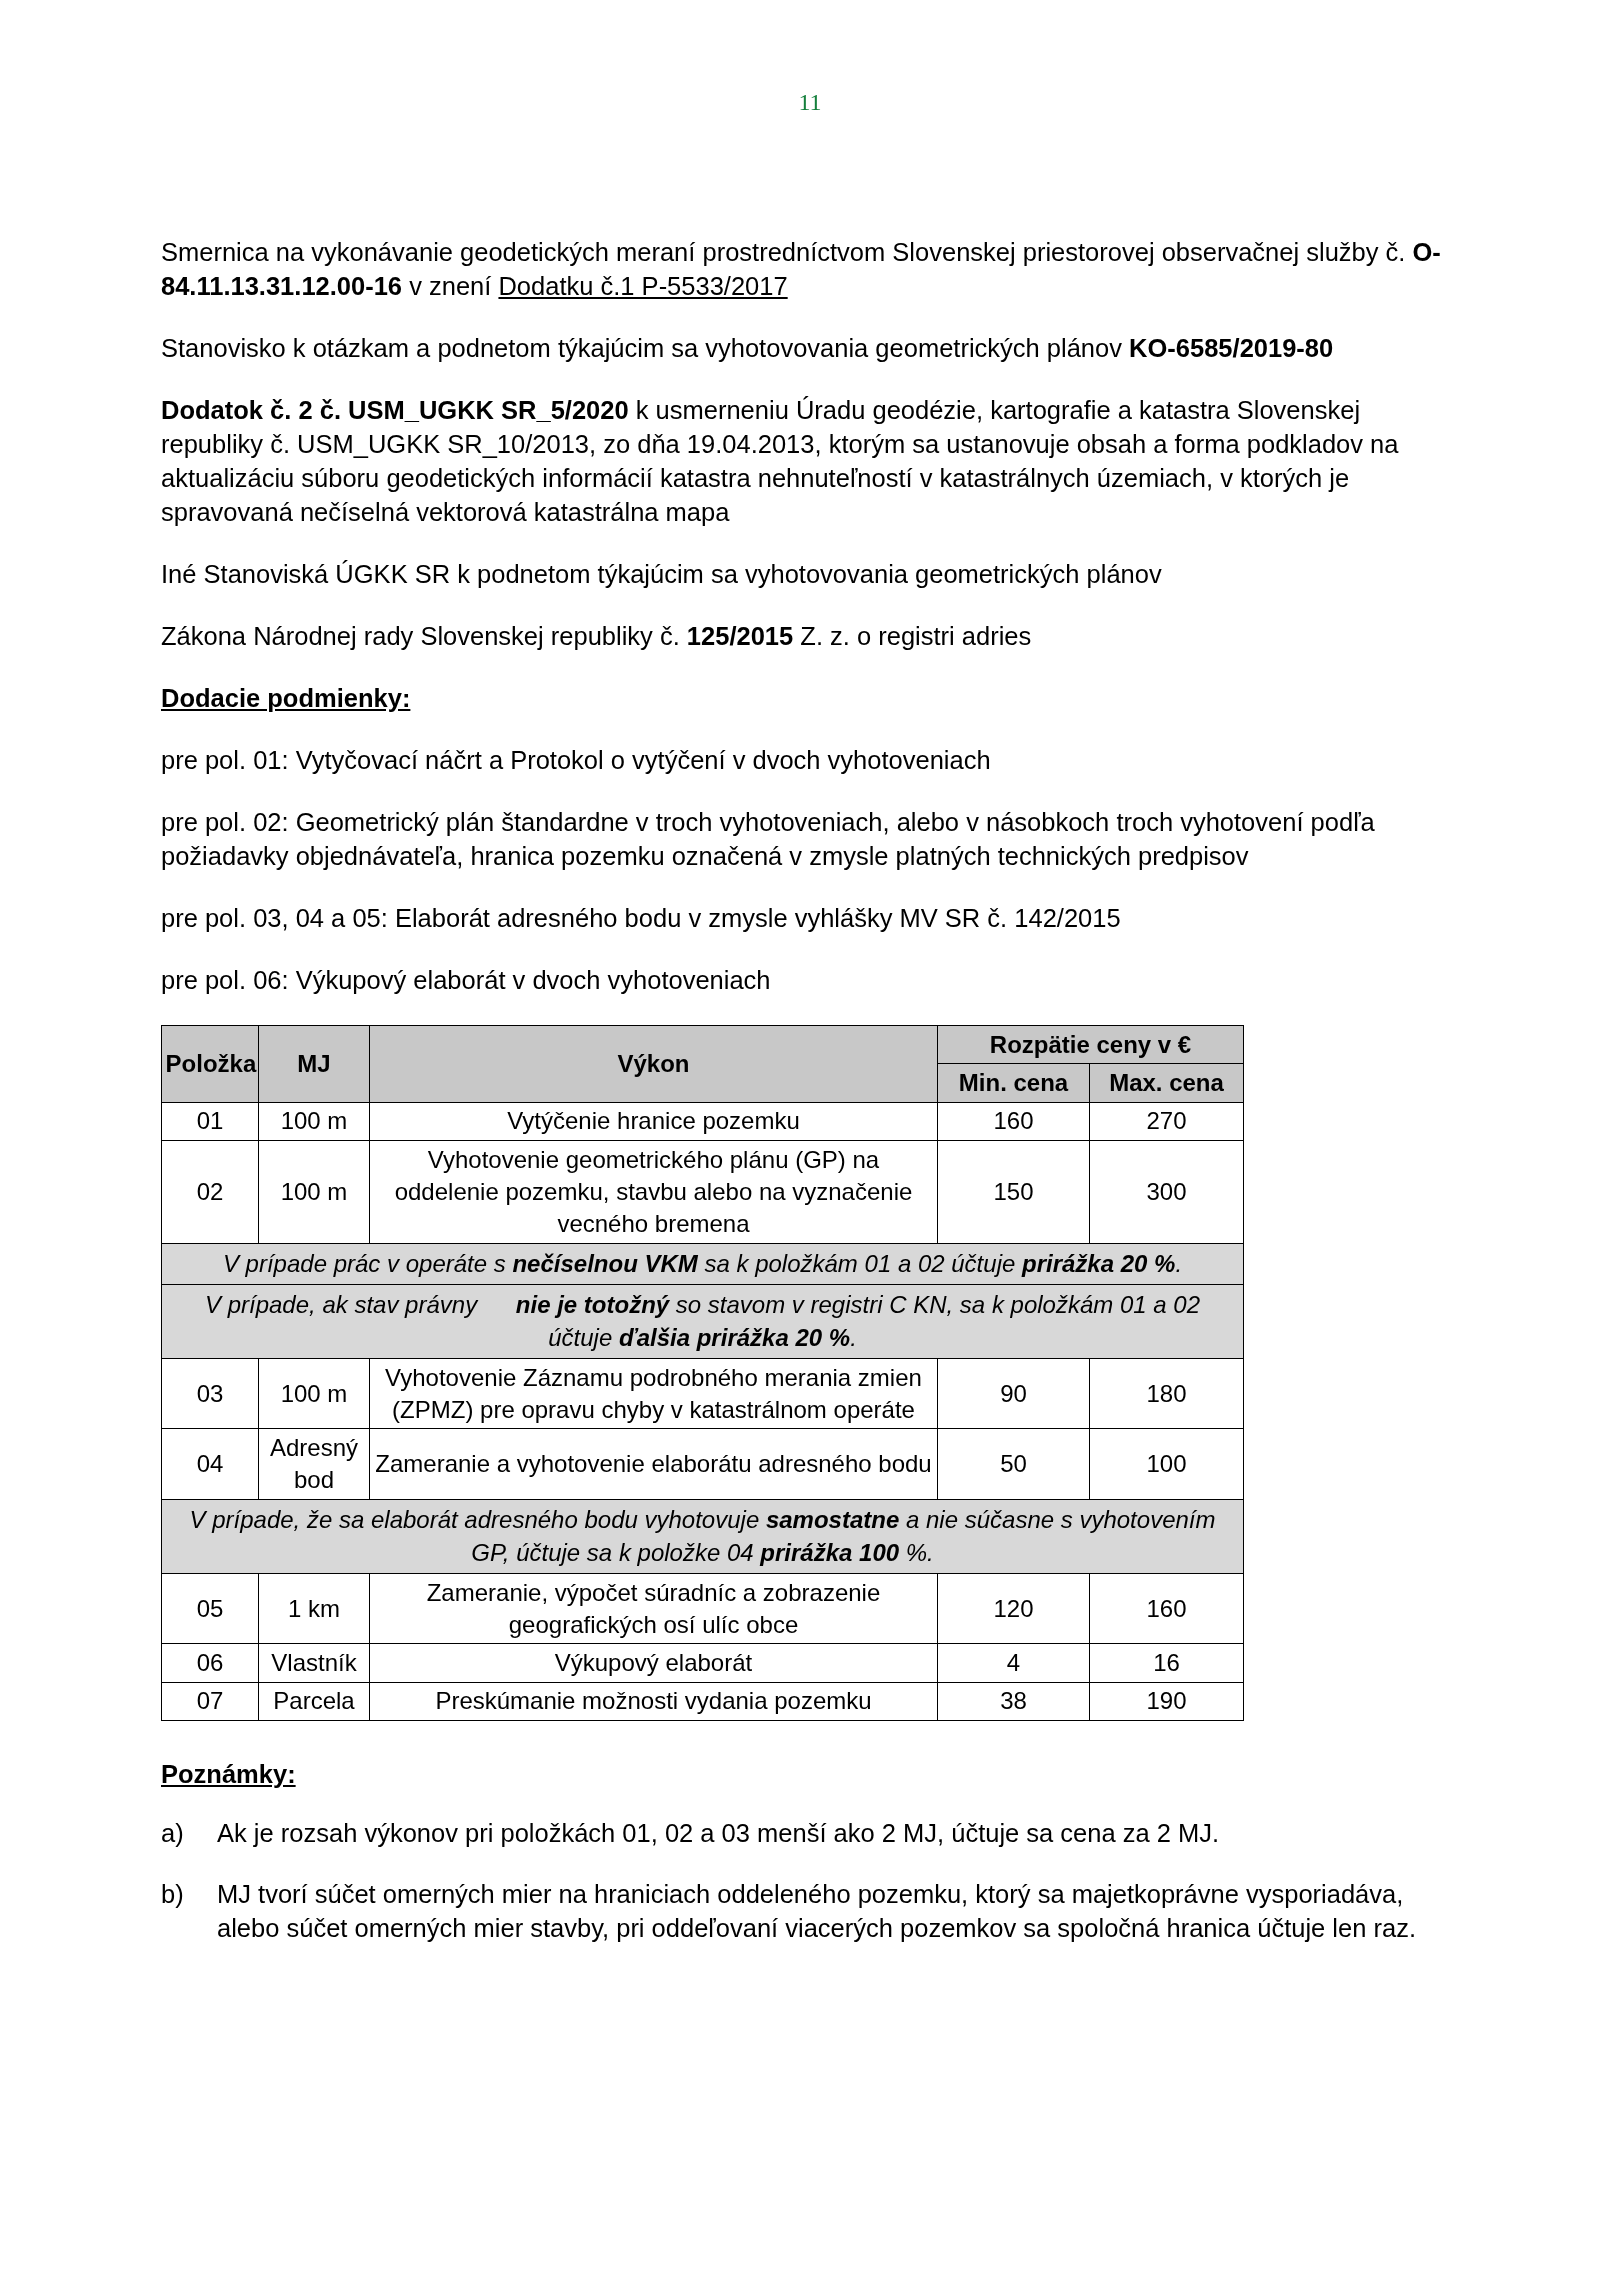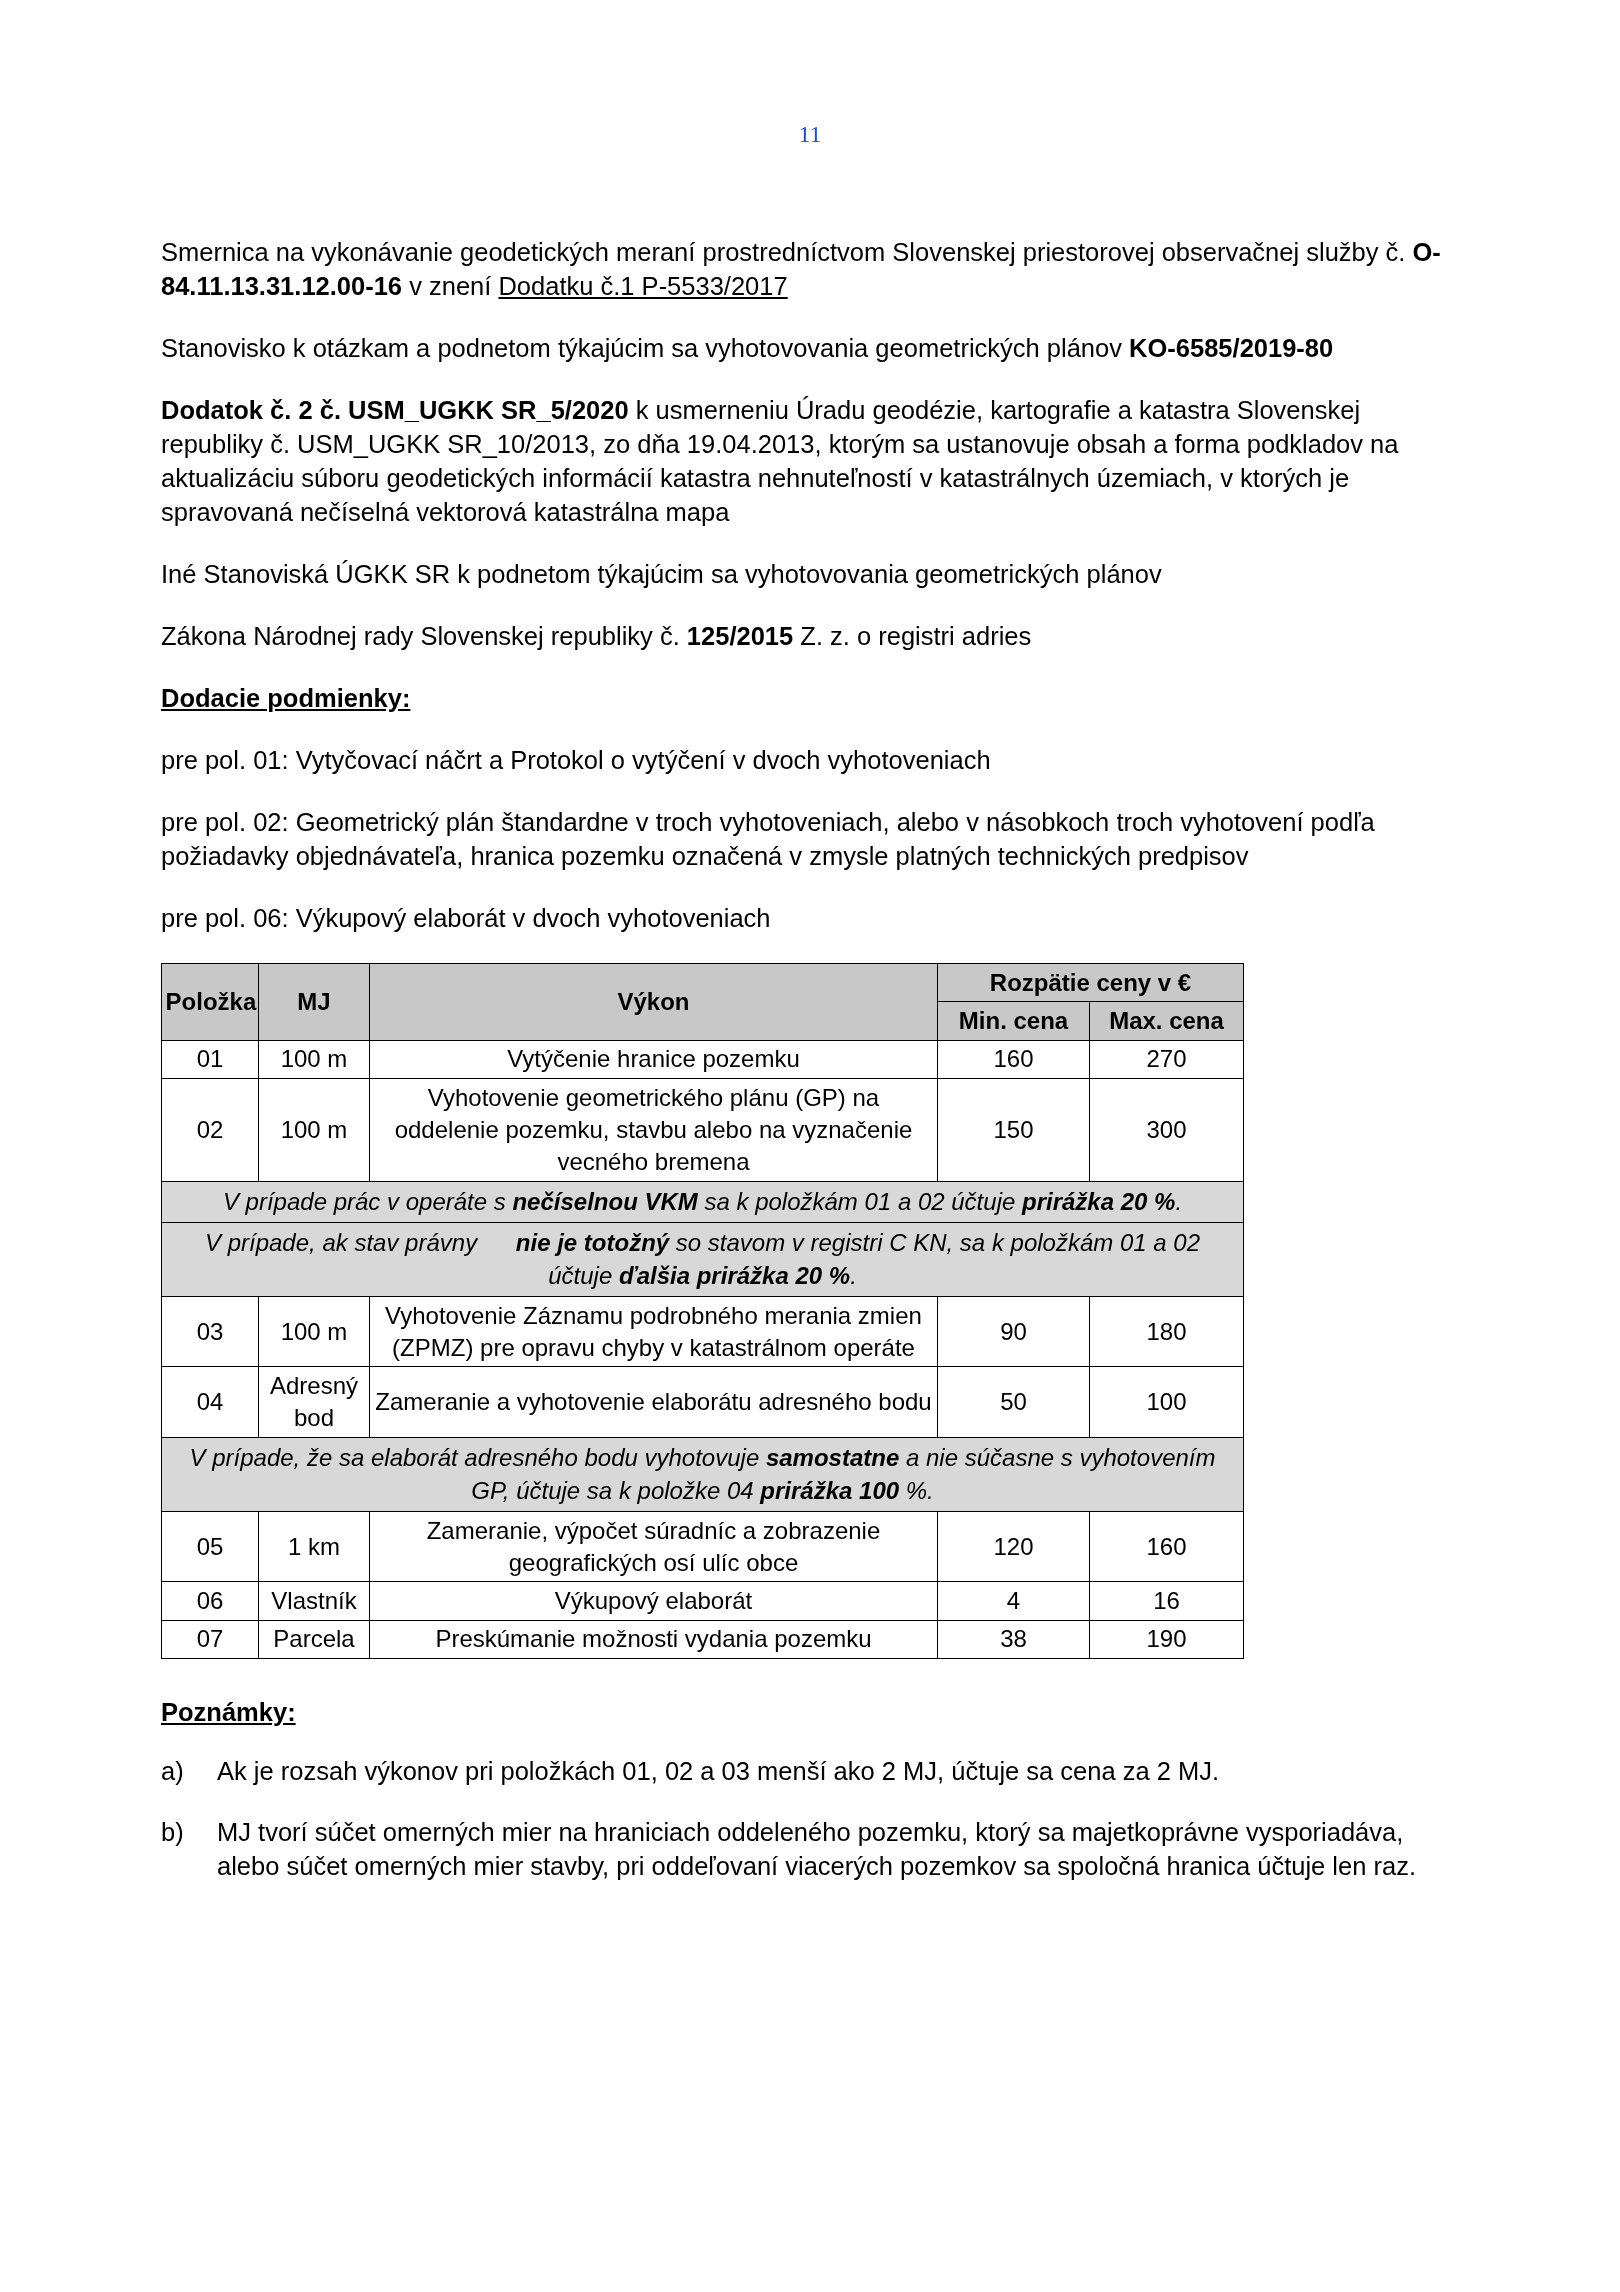--- a/index.html
+++ b/index.html
@@ -24,22 +24,21 @@
   }
   .page-number {
     position: absolute;
     top: 90px;
     left: 0;
     width: 1620px;
     text-align: center;
     font-family: "Liberation Serif", serif;
     font-size: 24px;
     line-height: 1;
-    color: #1d4ed8;
-    margin-top: 32px;
+    color: #15803d;
   }
   .content {
     position: absolute;
     left: 161px;
     top: 235px;
     width: 1299px;
   }
   p.para {
     margin: 0 0 28px 0;
     font-size: 25.5px;
@@ -126,20 +125,21 @@
         <p class="para"><span style="font-weight: bold;">Dodatok č. 2 č. USM_UGKK SR_5/2020</span><span> k usmerneniu Úradu geodézie, kartografie a katastra Slovenskej republiky č. USM_UGKK SR_10/2013, zo dňa 19.04.2013, ktorým sa ustanovuje obsah a forma podkladov na aktualizáciu súboru geodetických informácií katastra nehnuteľností v katastrálnych územiach, v ktorých je spravovaná nečíselná vektorová katastrálna mapa</span></p>
         <p class="para"><span>Iné </span><span style="font-weight: normal;">Stanoviská ÚGKK SR</span><span> k podnetom týkajúcim sa vyhotovovania geometrických plánov</span></p>
         <p class="para"><span>Zákona Národnej rady Slovenskej republiky č. </span><span style="font-weight: bold;">125/2015</span><span> Z. z. o registri adries</span></p>
       </div>
 
     <p class="para heading">Dodacie podmienky:</p>
 
     <div id="delivery-list">
         <p class="para">pre pol. 01: Vytyčovací náčrt a Protokol o vytýčení v dvoch vyhotoveniach</p>
         <p class="para">pre pol. 02: Geometrický plán štandardne v troch vyhotoveniach, alebo v násobkoch troch vyhotovení podľa požiadavky objednávateľa, hranica pozemku označená v zmysle platných technických predpisov</p>
+        <p class="para">pre pol. 03, 04 a 05: Elaborát adresného bodu v zmysle vyhlášky MV SR č. 142/2015</p>
         <p class="para">pre pol. 06: Výkupový elaborát v dvoch vyhotoveniach</p>
       </div>
 
 
     <table class="vykon">
       <colgroup>
         <col class="col-polozka">
         <col class="col-mj">
         <col class="col-vykon">
         <col class="col-min">

